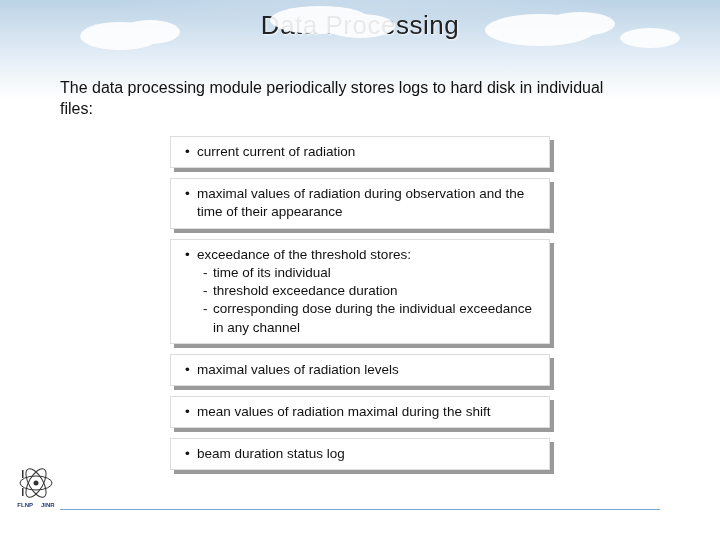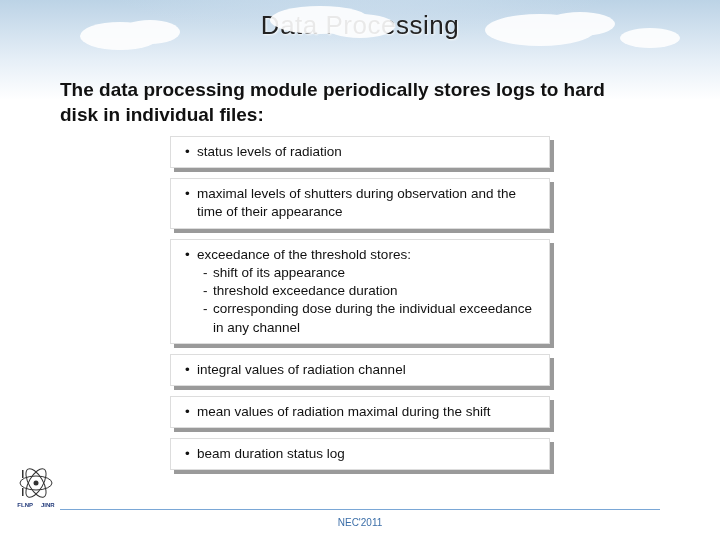--- a/index.html
+++ b/index.html
@@ -21,22 +21,22 @@
     font-size: 26px;
     font-weight: normal;
     color: #222;
     padding-top: 10px;
     letter-spacing: 0.5px;
     text-shadow: 1px 1px 2px rgba(255,255,255,0.8);
   }
   .intro {
     position: absolute;
     top: 78px; left: 60px; width: 580px;
-    font-size: 19px;
-    font-weight: bold;
+    font-size: 16px;
+    font-weight: normal;
     line-height: 1.3;
     color: #111;
   }
   .boxes {
     position: absolute;
     top: 136px; left: 170px; width: 380px;
   }
   .box-wrap {
     position: relative;
     margin-bottom: 10px;
@@ -106,65 +106,65 @@
 
   <div class="intro">The data processing module periodically stores logs to hard disk in individual files:</div>
 
   <div class="boxes">
 
     <div class="box-wrap">
       <div class="box-shadow"></div>
       <div class="box">
         <div class="bullet-row">
           <div class="bullet-dot">•</div>
-          <div class="bullet-text">status levels of radiation</div>
-        </div>
-      </div>
-    </div>
-
-    <div class="box-wrap">
-      <div class="box-shadow"></div>
-      <div class="box">
-        <div class="bullet-row">
-          <div class="bullet-dot">•</div>
-          <div class="bullet-text">maximal levels of shutters during observation and the time of their appearance</div>
+          <div class="bullet-text">current current of radiation</div>
+        </div>
+      </div>
+    </div>
+
+    <div class="box-wrap">
+      <div class="box-shadow"></div>
+      <div class="box">
+        <div class="bullet-row">
+          <div class="bullet-dot">•</div>
+          <div class="bullet-text">maximal values of radiation during observation and the time of their appearance</div>
         </div>
       </div>
     </div>
 
     <div class="box-wrap">
       <div class="box-shadow"></div>
       <div class="box">
         <div class="bullet-row">
           <div class="bullet-dot">•</div>
           <div class="bullet-text">exceedance of the threshold stores:</div>
         </div>
         <div class="sub-list">
           <div class="sub-row">
             <div class="sub-dash">-</div>
-            <div class="sub-text">shift of its appearance</div>
+            <div class="sub-text">time of its individual</div>
           </div>
           <div class="sub-row">
             <div class="sub-dash">-</div>
             <div class="sub-text">threshold exceedance duration</div>
           </div>
           <div class="sub-row">
             <div class="sub-dash">-</div>
             <div class="sub-text">corresponding dose during the individual exceedance in any   channel</div>
           </div>
         </div>
       </div>
     </div>
 
     <div class="box-wrap">
       <div class="box-shadow"></div>
       <div class="box">
         <div class="bullet-row">
           <div class="bullet-dot">•</div>
-          <div class="bullet-text">integral values of radiation channel</div>
+          <div class="bullet-text">maximal values of radiation levels</div>
         </div>
       </div>
     </div>
 
     <div class="box-wrap">
       <div class="box-shadow"></div>
       <div class="box">
         <div class="bullet-row">
           <div class="bullet-dot">•</div>
           <div class="bullet-text">mean values of radiation maximal during the shift</div>
@@ -193,15 +193,14 @@
       <rect x="6" y="4" width="1.5" height="8" fill="#333"></rect>
       <rect x="6" y="22" width="1.5" height="8" fill="#333"></rect>
     </svg>
     <div class="logo-brand">
       <span>FLNP</span>
       <span>JINR</span>
     </div>
   </div>
 
   <div class="footer-line"></div>
-  <div class="footer">NEC'2011</div>
 
 </div>
 
 </body></html>

